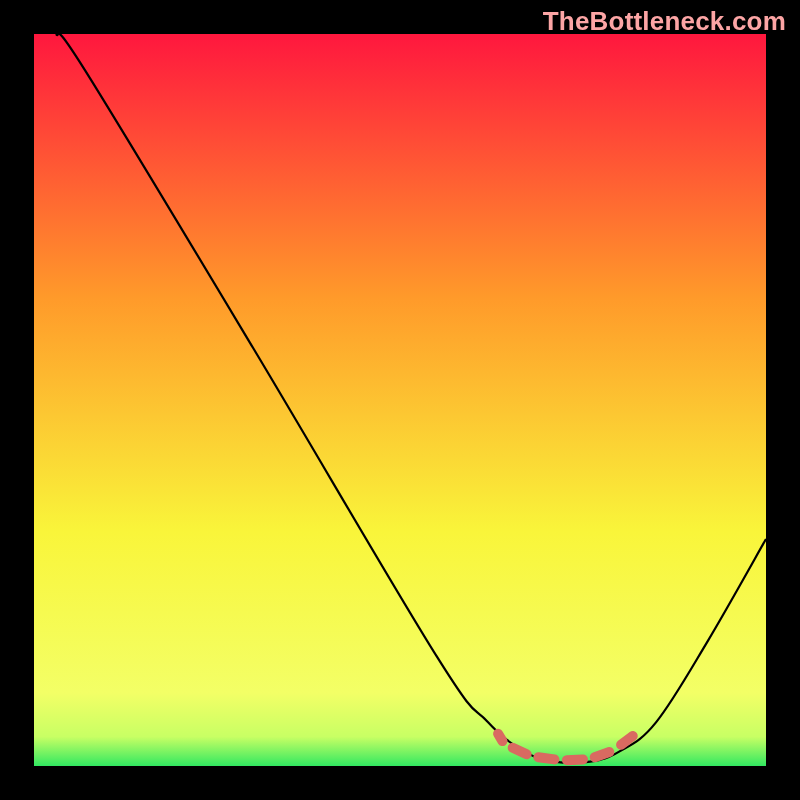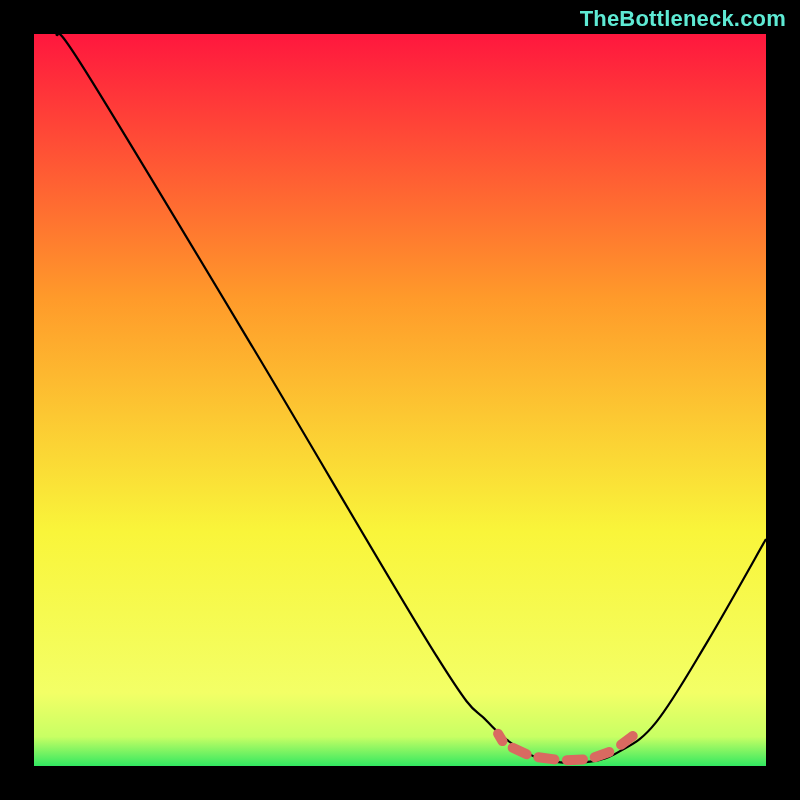--- a/index.html
+++ b/index.html
@@ -13,22 +13,22 @@
   }
   .wrap {
     position: relative;
     width: 800px;
     height: 800px;
   }
   .watermark {
     position: absolute;
     top: 6px;
     right: 14px;
-    color: #5eead4;
-    font-size: 22px;
+    color: #fca5a5;
+    font-size: 26px;
     font-weight: 600;
     letter-spacing: 0.2px;
     user-select: none;
   }
   .plot {
     position: absolute;
     left: 34px;
     top: 34px;
     width: 732px;
     height: 732px;

